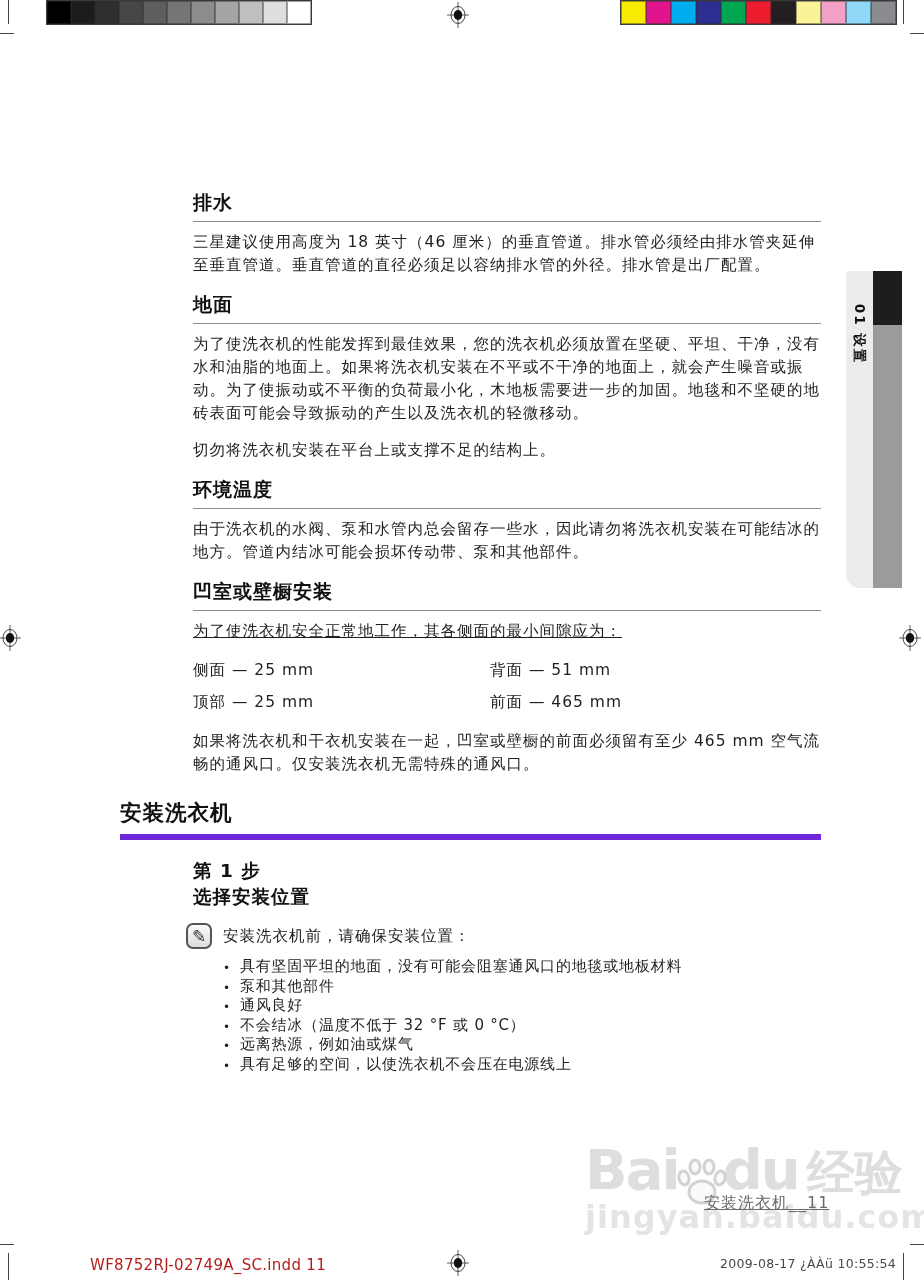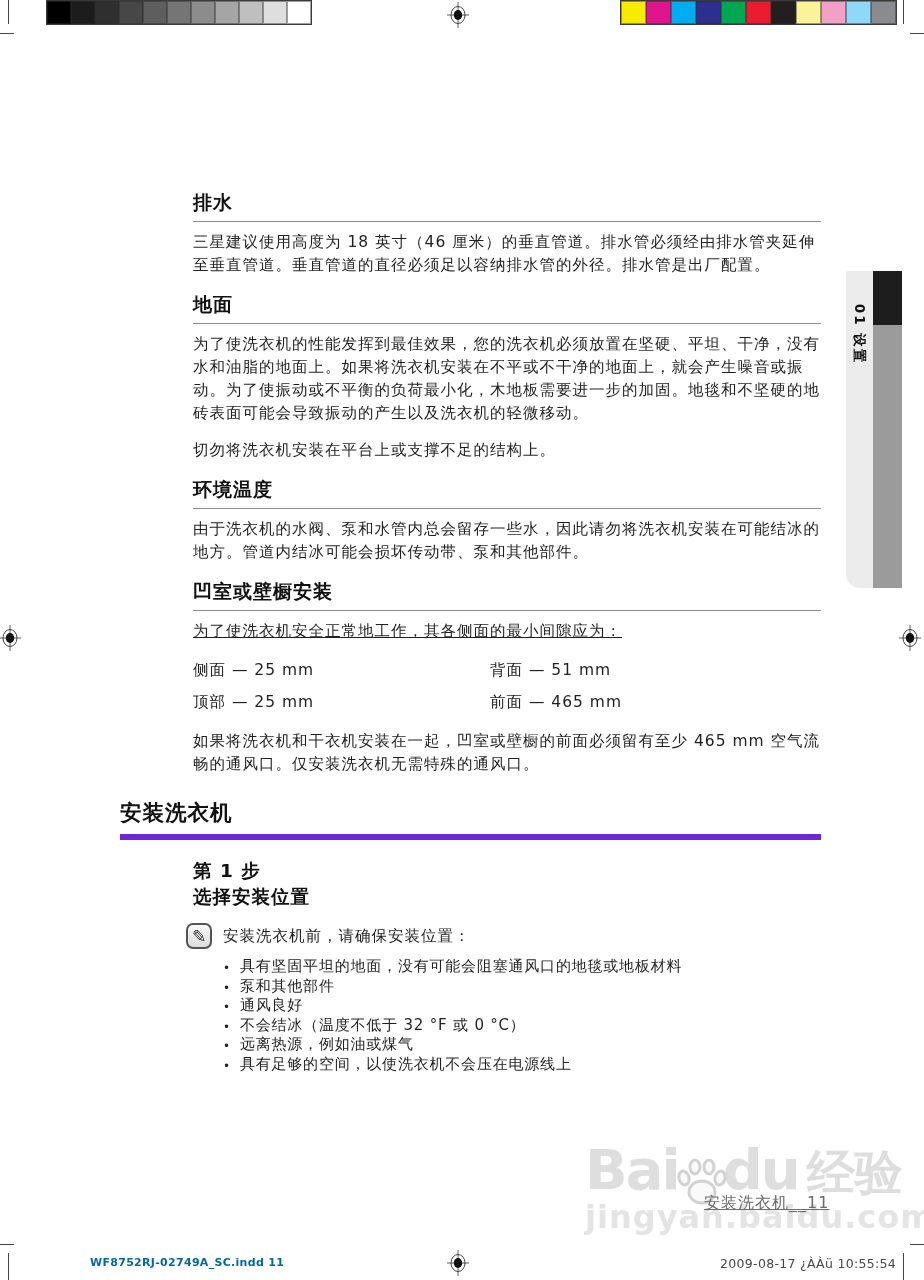--- a/index.html
+++ b/index.html
@@ -49,21 +49,21 @@
 
   
   .watermark{position:absolute;left:585px;top:1142px;width:330px;z-index:1;color:#dedede;}
   .wm-row{display:flex;align-items:flex-end;}
   .wm-bai,.wm-du{font-size:56px;font-weight:800;line-height:56px;letter-spacing:-2px;}
   .wm-paw{position:relative;top:10px;margin:0 -6px 0 -4px;}
   .wm-cn{font-size:48px;font-weight:800;line-height:52px;margin-left:8px;}
   .wm-url{font-size:32px;font-weight:700;letter-spacing:1px;margin-top:0px;color:#e4e4e4;}
   .page-label{position:absolute;left:704px;top:1193px;z-index:2;font-size:16px;color:#6b6b6b;letter-spacing:1px;text-decoration:underline;}
 
-  .print-info-left{position:absolute;left:90px;top:1256px;font-size:11px;color:#0369a1;letter-spacing:0.3px;font-weight:bold;}
+  .print-info-left{position:absolute;left:90px;top:1256px;font-size:15px;color:#b91c1c;letter-spacing:0.3px;}
   .print-info-right{position:absolute;right:28px;top:1256px;font-size:12.5px;color:#484848;letter-spacing:0.3px;}
 </style>
 </head>
 <body>
 
 <div class="bar graybar">
     <div class="swatch" style="background: rgb(0, 0, 0);"></div>
     <div class="swatch" style="background: rgb(28, 28, 28);"></div>
     <div class="swatch" style="background: rgb(47, 47, 47);"></div>
     <div class="swatch" style="background: rgb(71, 71, 71);"></div>

